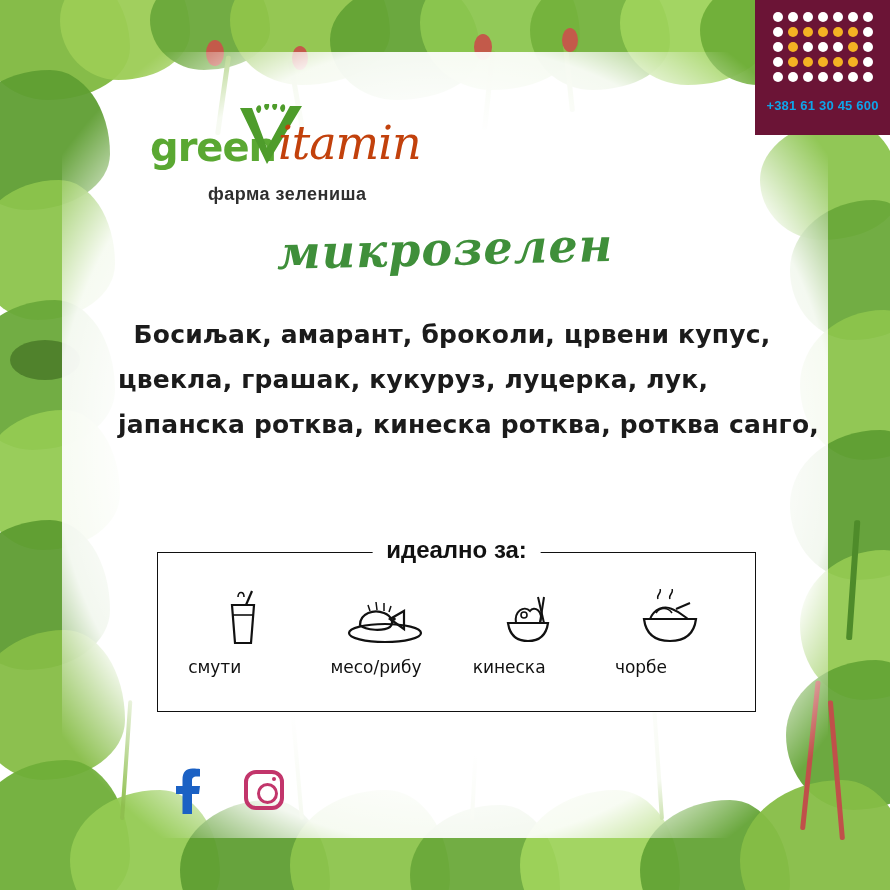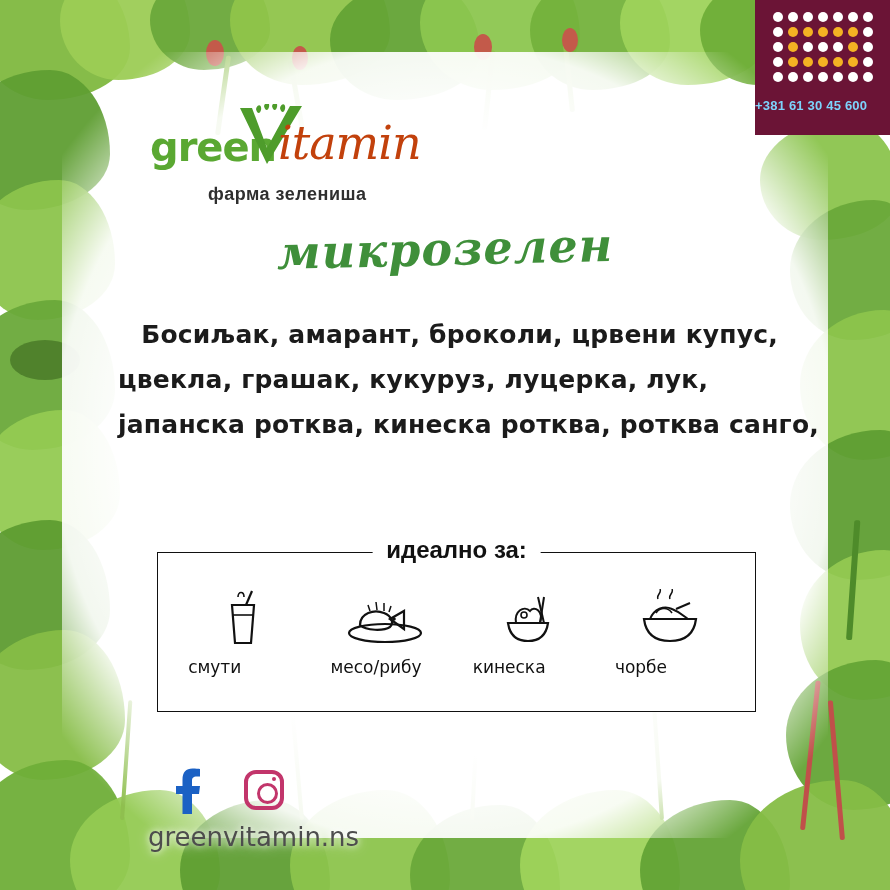--- a/index.html
+++ b/index.html
@@ -80,22 +80,22 @@
     height: 10px;
     border-radius: 50%;
     background: #ffffff;
   }
   #dot-grid i.y { background: #f4b223; }
   #phone-number {
     position: absolute;
     left: 0;
     right: 0;
     top: 98px;
-    text-align: left;
-    color: #7dd3fc;
+    text-align: center;
+    color: #0ea5e9;
     font-size: 13px;
     font-weight: bold;
     letter-spacing: 0.2px;
   }
 
   
   #logo-block {
     position: absolute;
     left: 150px;
     top: 108px;
@@ -172,21 +172,21 @@
     color: #1b1b1b;
   }
   #product-list .line {
     font-size: 25px;
     font-weight: bold;
     line-height: 45px;
     white-space: nowrap;
     font-family: "DejaVu Sans", sans-serif;
     letter-spacing: 0.2px;
   }
-  #product-list .line.l1 { text-align: right; padding-left: 8px; }
+  #product-list .line.l1 { text-align: center; padding-left: 8px; }
   #product-list .line.l4 { font-size: 24px; }
 
   
   #ideal-box {
     position: absolute;
     left: 157px;
     top: 552px;
     width: 597px;
     height: 158px;
     border: 1.5px solid #111111;
@@ -475,15 +475,14 @@
 
   <div id="social-row">
     <div id="fb-icon">
       <svg width="40" height="46" viewBox="0 0 40 46">
         <path d="M24 46 V26 H31 L32 18 H24 V13 C24 10 25 8.5 29 8.5 H32 V1 C30.5 0.8 27.5 0.5 24.5 0.5 C18 0.5 14.5 4.3 14.5 11.5 V18 H8 V26 H14.5 V46 Z" fill="#1b61c4"></path>
       </svg>
     </div>
     <div id="ig-icon"></div>
   </div>
 
-  <div id="handle">greenvitamin.ns</div>
 
 </div>
 
 </body></html>

